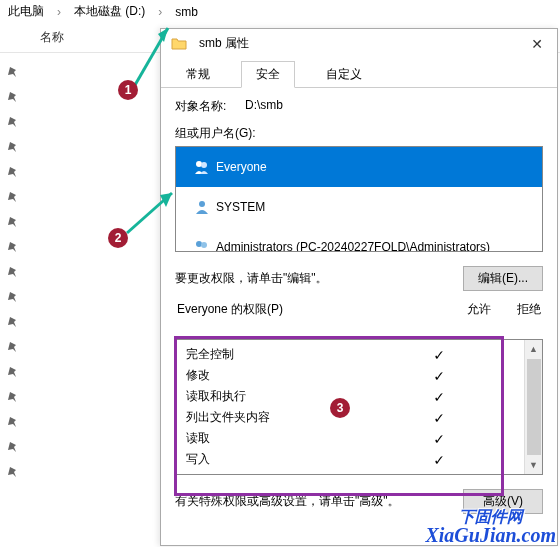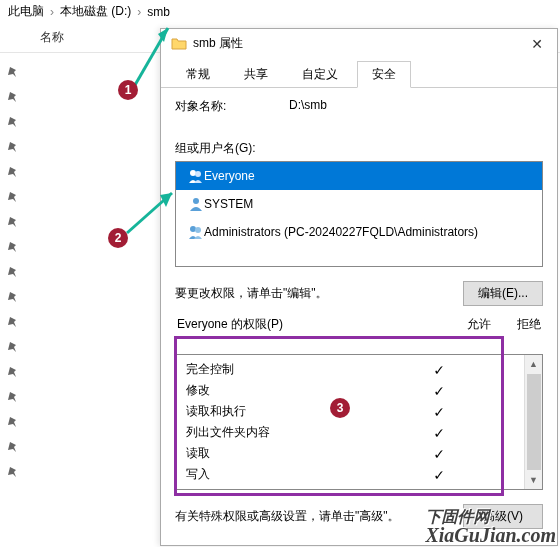--- a/index.html
+++ b/index.html
@@ -11,21 +11,21 @@
     width: 560px;
     height: 547px;
     position: relative;
     overflow: hidden;
     color: #000;
   }
   .breadcrumb {
     padding: 3px 8px;
     display: flex;
     align-items: center;
-    gap: 4px;
+    gap: 11px;
     font-size: 12px;
   }
   .breadcrumb .sep { color: #888; margin: 0 2px; }
   .columns-header {
     display: flex;
     padding: 6px 8px 6px 40px;
     color: #333;
     border-bottom: 1px solid #e5e5e5;
   }
   .left-col {
@@ -52,57 +52,58 @@
     width: 398px;
     height: 518px;
     border: 1px solid #aaa;
     background: #fff;
     box-shadow: -2px 0 6px rgba(0,0,0,0.1);
   }
   .dlg-titlebar {
     display: flex;
     align-items: center;
     padding: 6px 10px;
-    gap: 6px;
+    gap: 12px;
   }
   .dlg-title { flex: 1; }
   .close-x { font-size: 14px; color: #333; padding: 0 4px; }
   .tabs {
     display: flex;
     padding: 0 10px;
     border-bottom: 1px solid #ccc;
-    gap: 4px;
+    gap: 16px;
     margin-top: 2px;
   }
   .tab {
     padding: 4px 14px;
     border: 1px solid transparent;
     border-bottom: none;
     cursor: default;
     position: relative;
     top: 1px;
   }
   .tab.active {
     border-color: #ccc;
     background: #fff;
     border-bottom: 1px solid #fff;
   }
   .dlg-body { padding: 10px 14px; }
-  .row { display:flex; margin-bottom: 25px; gap: 44px; }
+  .row { display:flex; margin-bottom: 10px; }
   .row .lbl { width: 70px; }
   .listbox {
     border: 1px solid #888;
     height: 106px;
     overflow: hidden;
   }
   .list-item {
     display: flex;
     align-items: center;
-    padding: 2px 12px;
-    height: 28px;
+    gap: 6px;
+    padding: 2px 18px;
+    height: 40px;
   }
   .list-item.selected { background: #0078d7; color: #fff; }
   .user-icon, .users-icon {
     width: 16px; height: 16px;
     display: inline-block;
   }
   .edit-row {
     display: flex;
     align-items: center;
     margin: 14px 0 10px;
@@ -185,24 +186,24 @@
     pointer-events:none;
   }
   .watermark {
     position:absolute;
     right: 4px;
     bottom: 2px;
     font-family: "Comic Sans MS", cursive;
     font-weight: bold;
     font-style: italic;
     font-size: 20px;
-    color: #404040;
+    color: #1d4ed8;
     text-shadow: 1px 1px 0 #fff, -1px -1px 0 #fff;
     line-height: 1;
-    text-align: left;
+    text-align: center;
     margin-left: 16px;
   }
   .watermark .cn { font-size: 16px; display:block; }
   .folder-icon {
     width:16px;height:16px;display:inline-block;
   }
 </style>
 </head>
 <body>
 
@@ -312,23 +313,22 @@
       <svg viewBox="0 0 16 16">
           <path d="M1 3 h5 l1 2 h8 v8 h-14 z" fill="#ffd76b" stroke="#d9a441"></path>
         </svg>
     </span>
     <span class="dlg-title">smb 属性</span>
     <span class="close-x">✕</span>
   </div>
 
   <div class="tabs">
     <div class="tab">常规</div>
-    <div class="tab">共享</div>
+    <div class="tab active">安全</div>
     <div class="tab">自定义</div>
-    <div class="tab active">安全</div>
   </div>
 
   <div class="dlg-body">
 
     <div class="row">
       <span class="lbl">对象名称:</span>
       <span>D:\smb</span>
     </div>
 
     <div style="margin-bottom:4px;">组或用户名(G):</div>

